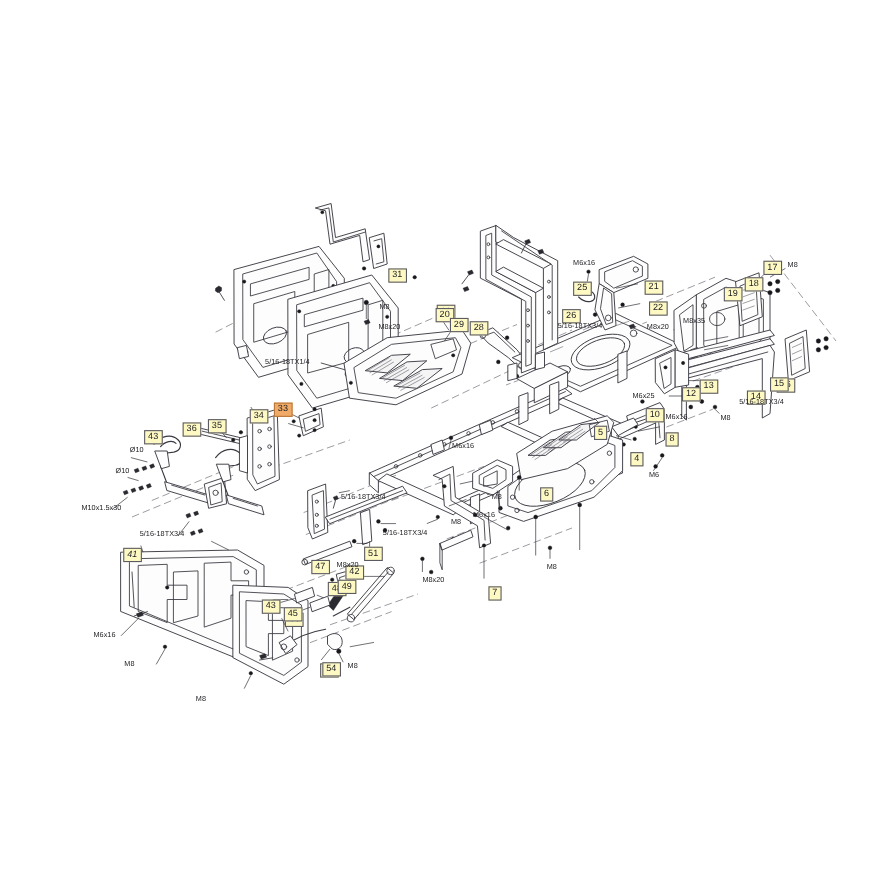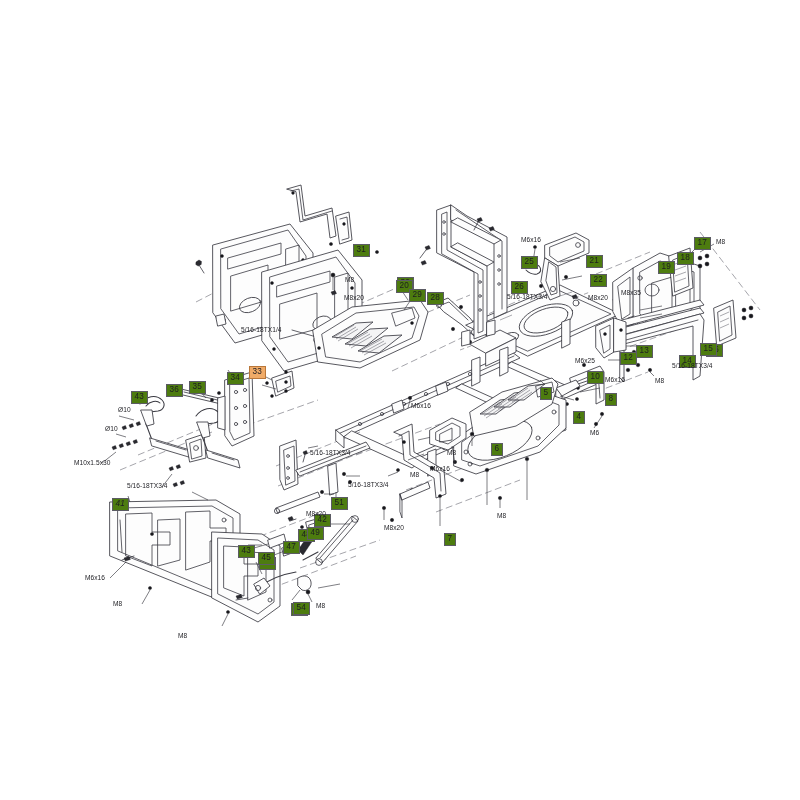--- a/index.html
+++ b/index.html
@@ -10,21 +10,21 @@
   .ln2{fill:none;stroke:#3a3a42;stroke-width:1.05;stroke-linejoin:round;stroke-linecap:round;}
   .lnf{fill:#fdfdfd;stroke:#3a3a42;stroke-width:.85;stroke-linejoin:round;stroke-linecap:round;}
   .lnf2{fill:#f4f4f5;stroke:#3a3a42;stroke-width:.85;stroke-linejoin:round;}
   .thin{fill:none;stroke:#55555e;stroke-width:.5;}
   .dash{fill:none;stroke:#6d6d76;stroke-width:.62;stroke-dasharray:7 3.5;}
   .dash2{fill:none;stroke:#6d6d76;stroke-width:.6;stroke-dasharray:4.5 3;}
   .lead{fill:none;stroke:#2e2e36;stroke-width:.62;}
   .bolt{fill:#17171c;stroke:#17171c;stroke-width:.4;}
   .dk{fill:#2a2a30;stroke:#17171c;stroke-width:.4;}
   .cal{position:absolute;font-size:8.2px;line-height:1;color:#1d1d22;
-       border:.8px solid #5b5b64;background:#4d7c0f;padding:1.4px 2.6px 1.8px;
+       border:.8px solid #5b5b64;background:#fef9c3;padding:1.4px 2.6px 1.8px;
        letter-spacing:.1px;white-space:nowrap;}
   .cal.hl{background:#f0ab68;border-color:#b9773a;}
   .hw{position:absolute;font-size:6.6px;line-height:1;color:#1d1d22;white-space:nowrap;letter-spacing:.05px;}
 </style>
 </head>
 <body>
 
 <div id="stage">
 
 <svg id="diagram" viewBox="0 0 800 800">
@@ -589,21 +589,21 @@
       <div class="cal" style="left: 491px; top: 443px;">6</div>
       <div class="cal" style="left: 131px; top: 391px;">43</div>
       <div class="cal" style="left: 166px; top: 384px;">36</div>
       <div class="cal" style="left: 189px; top: 381px;">35</div>
       <div class="cal" style="left: 227px; top: 372px;">34</div>
       <div class="cal" style="left: 112px; top: 498px; font-style: italic;">41</div>
       <div class="cal" style="left: 314px; top: 514px;">42</div>
       <div class="cal" style="left: 238px; top: 545px;">43</div>
       <div class="cal" style="left: 259px; top: 557px;">44</div>
       <div class="cal" style="left: 258px; top: 552px;">45</div>
-      <div class="cal" style="left: 283px; top: 541px;">47</div>
+      <div class="cal" style="left: 283px; top: 509px;">47</div>
       <div class="cal" style="left: 298px; top: 529px;">48</div>
       <div class="cal" style="left: 307px; top: 527px;">49</div>
       <div class="cal" style="left: 331px; top: 497px; text-align: right;">51</div>
       <div class="cal" style="left: 291px; top: 603px;">52</div>
       <div class="cal" style="left: 293px; top: 602px;">54</div>
       <div class="cal hl" style="left: 249px; top: 366px;">33</div>
     </div>
 
   <div id="hwlabels">
       <div class="hw" style="left: 241px; top: 327px;">5/16-18TX1/4</div>

